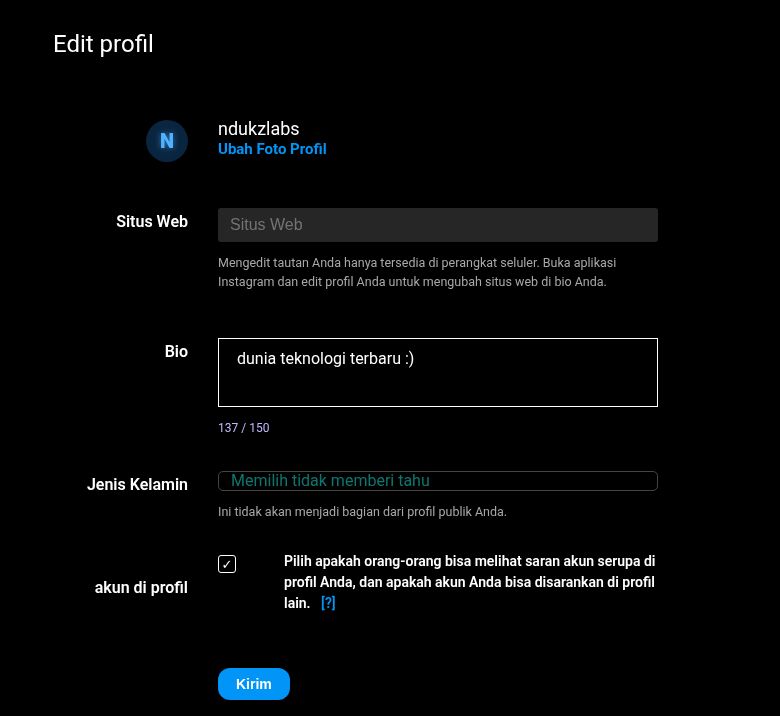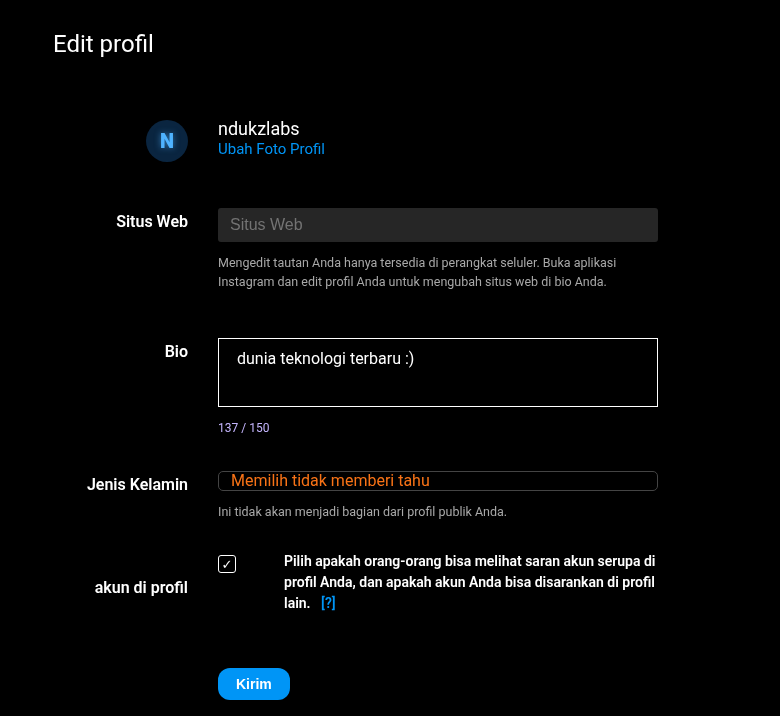--- a/index.html
+++ b/index.html
@@ -63,21 +63,21 @@
       text-shadow: 0 0 6px rgba(79,179,255,0.6);
     }
     .username {
       font-size: 18px;
       color: #fff;
       line-height: 1.2;
     }
     .change-photo {
       color: #0095f6;
       font-size: 15px;
-      font-weight: 400;
+      font-weight: 700;
       cursor: pointer;
     }
     .input-disabled {
       background: #262626;
       border: none;
       color: #737373;
       width: 100%;
       height: 34px;
       padding: 0 12px;
       font-size: 16px;
@@ -105,21 +105,21 @@
       line-height: 1.7;
     }
     .bio-count {
       color: #c4b5fd;
       font-size: 12px;
       margin-top: 10px;
     }
     .select-input {
       background: #000;
       border: 1px solid #444;
-      color: #f97316;
+      color: #0f766e;
       width: 100%;
       height: 20px;
       padding: 0 12px;
       font-size: 16px;
       border-radius: 5px;
       display: flex;
       align-items: center;
       cursor: pointer;
     }
     .checkbox-row {

